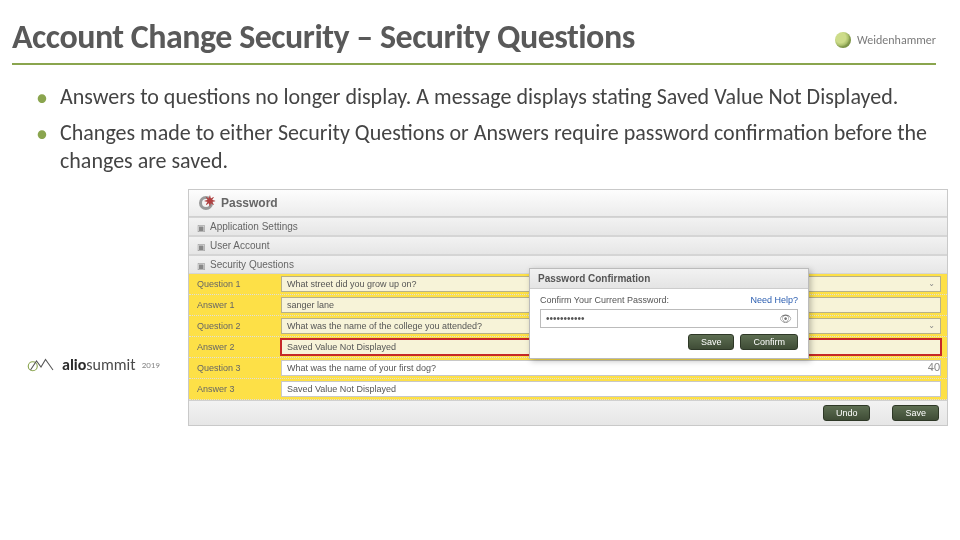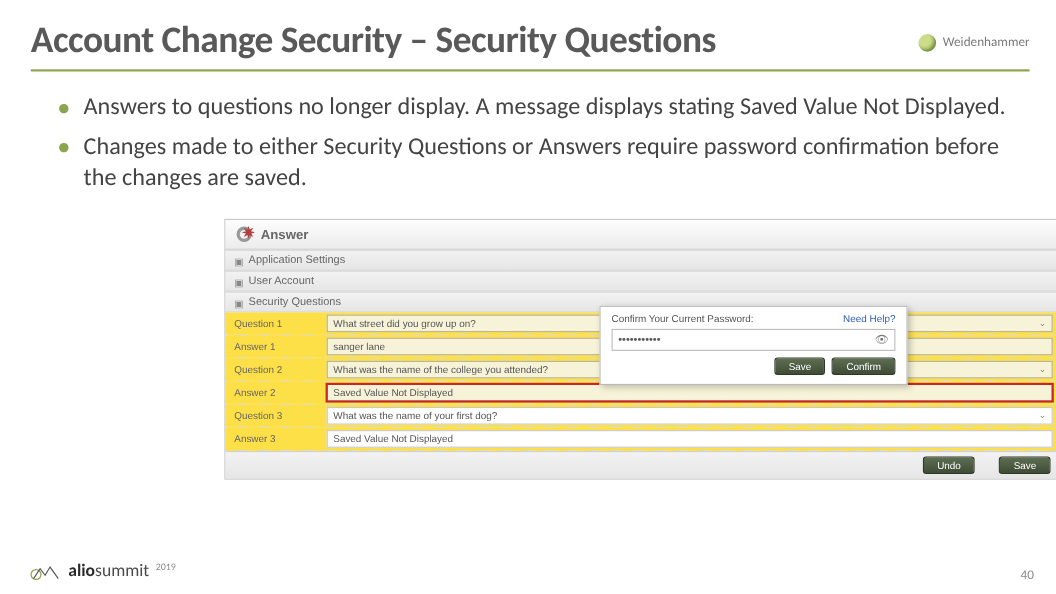--- a/index.html
+++ b/index.html
@@ -1,22 +1,22 @@
 <!DOCTYPE html>
 <html><head>
 <meta charset="utf-8">
 <style>
   * { box-sizing: border-box; margin: 0; padding: 0; }
   html, body { width: 960px; height: 540px; font-family: "Segoe UI", Calibri, Arial, sans-serif; background: #fff; color: #333; }
-  .slide { position: relative; width: 960px; height: 540px; padding: 16px 24px 0 28px; }
+  .slide { position: relative; width: 960px; height: 384px; padding: 16px 24px 0 12px; }
   .title-row { display: flex; align-items: baseline; justify-content: space-between; border-bottom: 2px solid #8aa54e; padding-bottom: 6px; }
   .title { font-size: 34px; font-weight: 600; color: #595959; letter-spacing: -0.5px; }
   .brand { display: flex; align-items: center; gap: 6px; color: #7a7a7a; font-size: 12px; }
   .brand-icon { width: 16px; height: 16px; border-radius: 50%; background: radial-gradient(circle at 35% 35%, #cddc8a 35%, #8aa54e 70%); box-shadow: inset -2px -2px 0 rgba(0,0,0,.1); }
-  ul.bullets { margin: 18px 8px 24px 30px; list-style: none; }
+  ul.bullets { margin: 18px 8px 14px 30px; list-style: none; }
   ul.bullets li { position: relative; font-size: 22px; line-height: 1.28; color: #444; margin-bottom: 8px; padding-left: 18px; }
   ul.bullets li::before { content: "•"; position: absolute; left: -6px; top: 0; color: #8aa54e; font-size: 24px; }
   .shot { margin: 0 0 0 176px; width: 760px; border: 1px solid #c9c9c9; background: #f4f4f4; font-family: Arial, sans-serif; font-size: 10px; color: #555; }
   .acct-head { display: flex; align-items: center; gap: 6px; padding: 4px 8px; background: linear-gradient(#fdfdfd,#ececec); border-bottom: 1px solid #d0d0d0; font-size: 12px; font-weight: bold; color: #666; }
   .gear-ic { width: 18px; height: 18px; display: inline-block; position: relative; }
   .gear-ic::before { content:""; position:absolute; inset:2px; border:3px solid #999; border-radius:50%; }
   .gear-ic::after { content:"✷"; position:absolute; font-size:14px; color:#b04040; left:7px; top:-1px; }
   .sect { background: linear-gradient(#f2f2f2,#e6e6e6); border-top:1px solid #d5d5d5; border-bottom:1px solid #d5d5d5; padding:3px 8px; font-size:10px; color:#666; display:flex; align-items:center; gap:5px; }
   .sect .chev { display:inline-block; width:8px; height:8px; font-size:9px; color:#888; }
   .form-area { background:#fde047; padding:0; }
@@ -30,21 +30,21 @@
   .btnrow { display:flex; justify-content:flex-end; gap:22px; padding:4px 8px; background:linear-gradient(#f2f2f2,#e6e6e6); border-top:1px solid #d0d0d0; }
   .btn { background:linear-gradient(#5d6e52,#3f4c36); color:#fff; border:1px solid #2e3827; border-radius:3px; padding:2px 12px; font-size:9px; }
   .popup { position:absolute; width:280px; background:#fff; border:1px solid #bbb; box-shadow:2px 2px 6px rgba(0,0,0,.25); font-size:10px; }
   .pop-title { background:linear-gradient(#f2f2f2,#e4e4e4); border-bottom:1px solid #ccc; padding:4px 8px; color:#555; font-weight:bold; display:flex; justify-content:space-between; }
   .pop-body { padding:6px 10px 8px 10px; }
   .help { float:right; color:#2a5db0; font-size:9px; }
   .pwfield { margin-top:4px; border:1px solid #bbb; padding:3px 5px; font-size:10px; display:flex; justify-content:space-between; align-items:center; background:#fff; }
   .eye { font-size:10px; color:#777; }
   .pop-btns { display:flex; justify-content:flex-end; gap:6px; margin-top:6px; }
   .footer { position:absolute; bottom:10px; left:24px; right:20px; display:flex; justify-content:space-between; align-items:flex-end; }
-  .logo { display:flex; align-items:flex-start; gap:4px; }
+  .logo { display:flex; align-items:center; gap:4px; }
   .logo-mark { width:34px; height:20px; border:1px solid transparent; }
   .logo-text { font-size:16px; color:#4a4a4a; font-weight:300; }
   .logo-text b { font-weight:700; color:#2b2b2b; }
   .logo-year { font-size:9px; color:#888; margin-left:2px; }
   .pagenum { font-size:12px; color:#8a8a8a; }
 </style>
 </head>
 <body>
 
 <div class="slide">
@@ -58,21 +58,21 @@
   </div>
 
   <ul class="bullets">
     <li>Answers to questions no longer display. A message displays stating Saved Value Not Displayed.</li>
     <li>Changes made to either Security Questions or Answers require password confirmation before the changes are saved.</li>
   </ul>
 
   <div class="shot" style="position:relative;">
     <div class="acct-head">
       <span class="gear-ic"></span>
-      <span>Answer</span>
+      <span>Password</span>
     </div>
 
     <div class="sect">
       <span class="chev">▣</span>
       <span>Application Settings</span>
     </div>
     <div class="sect">
       <span class="chev">▣</span>
       <span>User Account</span>
     </div>
@@ -119,20 +119,23 @@
           </div>
       </div>
     </div>
 
     <div class="btnrow">
       <div class="btn">Undo</div>
       <div class="btn">Save</div>
     </div>
 
     <div class="popup" style="left:340px; top:78px;">
+      <div class="pop-title">
+        <span>Password Confirmation</span>
+      </div>
       <div class="pop-body">
         <span class="help">Need Help?</span>
         <div style="font-size:9px;color:#555;">Confirm Your Current Password:</div>
         <div class="pwfield">
           <span>•••••••••••</span>
           <span class="eye">👁</span>
         </div>
         <div class="pop-btns">
           <div class="btn">Save</div>
           <div class="btn">Confirm</div>

